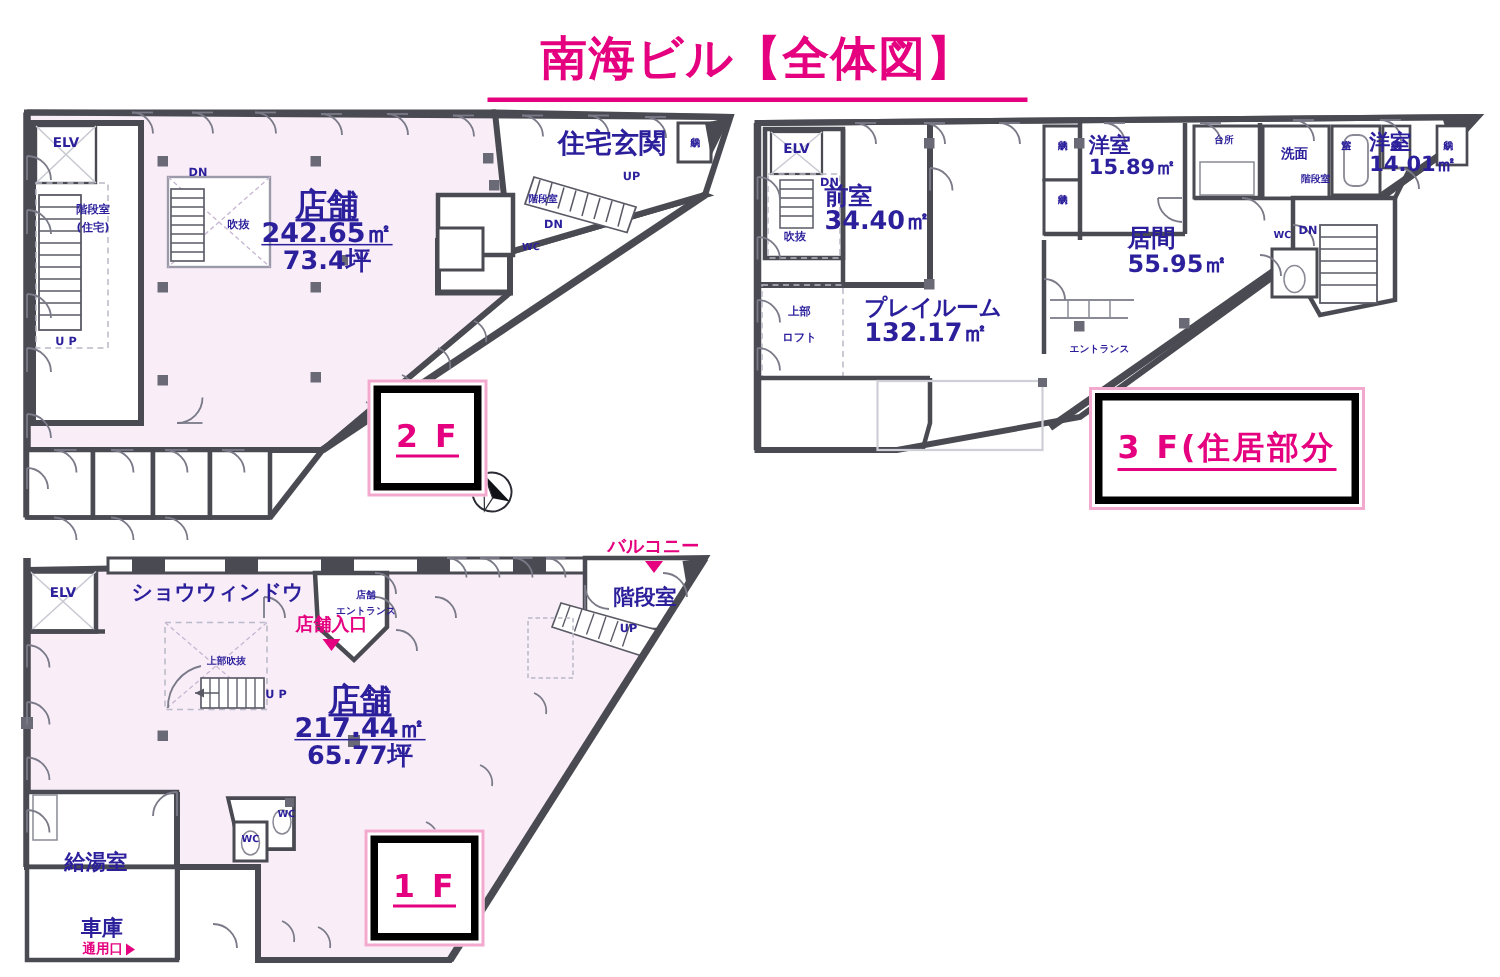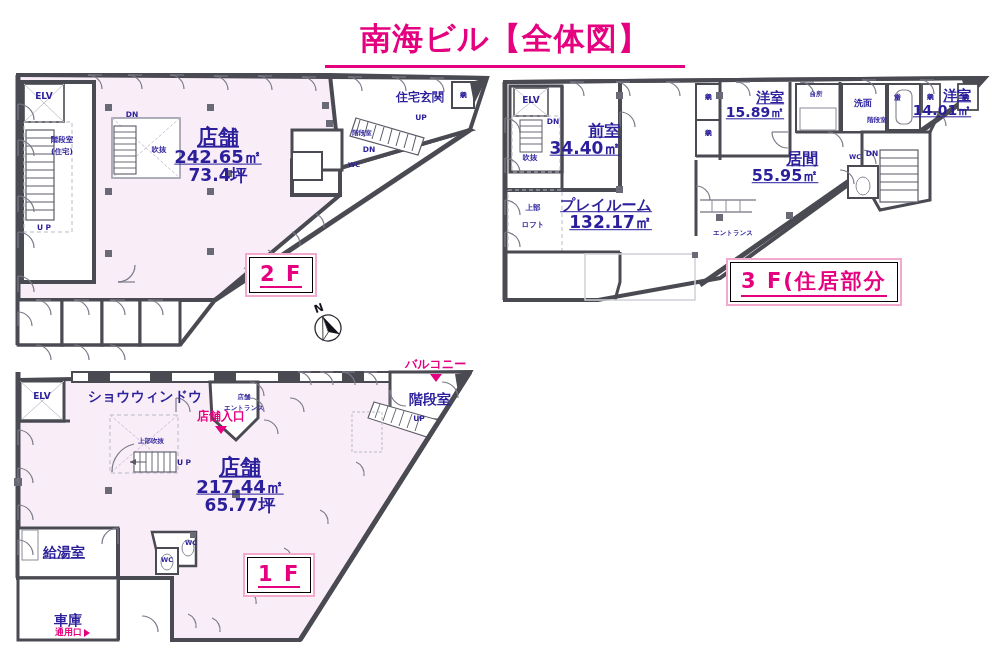--- a/index.html
+++ b/index.html
@@ -30,36 +30,36 @@
     line-height:1.05;
   }
   .lbl.c{transform:translate(-50%,-50%);}
   .blue{color:#2b1f9b;}
 
   .big-area{font-size:19px;text-align:center;}
   .big-area .nm{font-size:21px;text-decoration:underline;display:block;}
   .big-area .m2{font-size:18px;text-decoration:underline;display:block;}
   .big-area .tb{font-size:17px;display:block;}
 
-  .rm{font-size:13px;text-align:right;text-decoration:underline;}
+  .rm{font-size:13px;text-align:left;}
   .rm .v{display:block;font-size:14px;}
   .sm{font-size:9px;}
   .xs{font-size:7.5px;}
   .tiny{font-size:6.5px;}
 
   
   .vert{writing-mode:vertical-rl;text-orientation:upright;line-height:1;}
 
   
   .badge{
     position:absolute;border:2px solid #f3a8cd;background:#ffffff;
     padding:2px;
   }
   .badge .inner{
-    border:1px solid #000000;padding:4px 10px;
+    border:5px solid #000000;padding:17px 10px;
   }
   .badge span{
     color:#e5007f;font-weight:bold;font-size:21px;
     border-bottom:2px solid #e5007f;display:inline-block;
     letter-spacing:2px;white-space:nowrap;
   }
 
   
   .entry{position:absolute;text-align:center;color:#e5007f;font-weight:bold;font-size:12px;white-space:nowrap;}
   .tri-down{
@@ -495,21 +495,21 @@
   <div class="lbl c xs blue" style="left:44px;top:228px;">U P</div>
   <div class="lbl c xs blue" style="left:132px;top:115px;">DN</div>
   <div class="lbl c xs blue" style="left:159px;top:150px;">吹抜</div>
 
   <div class="lbl c big-area blue" style="left:218px;top:155px;">
     <span class="nm">店舗</span>
     <span class="m2">242.65㎡</span>
     <span class="tb">73.4坪</span>
   </div>
 
-  <div class="lbl c" style="left:420px;top:97px;font-size:12px;">住宅玄関</div>
+  <div class="lbl c" style="left:408px;top:97px;font-size:18px;">住宅玄関</div>
   <div class="lbl c tiny blue" style="left:362px;top:133px;">階段室</div>
   <div class="lbl c xs blue" style="left:369px;top:150px;">DN</div>
   <div class="lbl c xs blue" style="left:421px;top:118px;">UP</div>
   <div class="lbl c tiny blue" style="left:354px;top:165px;">WC</div>
   <div class="lbl tiny blue vert" style="left:460px;top:86px;">収納</div>
 
   <div class="badge" style="left:245px;top:253px;">
     <div class="inner"><span>2 F</span></div>
   </div>
 
@@ -518,36 +518,36 @@
   <div class="lbl c xs blue" style="left:530px;top:158px;">吹抜</div>
 
   <div class="lbl c rm blue" style="left:585px;top:140px;font-size:16px;">
     <span>前室</span>
     <span class="v" style="font-size:17px;">34.40㎡</span>
   </div>
 
   <div class="lbl c xs blue" style="left:533px;top:208px;">上部</div>
   <div class="lbl c xs blue" style="left:533px;top:225px;">ロフト</div>
 
-  <div class="lbl c rm blue" style="left:606px;top:215px;font-size:15px;">
+  <div class="lbl c rm blue" style="left:622px;top:215px;font-size:15px;">
     <span>プレイルーム</span>
     <span class="v" style="font-size:17px;">132.17㎡</span>
   </div>
 
   <div class="lbl tiny blue vert" style="left:705px;top:88px;">収納</div>
   <div class="lbl tiny blue vert" style="left:705px;top:124px;">収納</div>
   <div class="lbl c tiny blue" style="left:733px;top:233px;">エントランス</div>
 
   <div class="lbl c rm blue" style="left:755px;top:105px;">
     <span style="font-size:14px;">洋室</span>
     <span class="v" style="font-size:14px;">15.89㎡</span>
   </div>
 
   <div class="lbl c tiny blue" style="left:816px;top:94px;">台所</div>
-  <div class="lbl c sm blue" style="left:863px;top:104px;">洗面</div>
+  <div class="lbl c sm blue" style="left:863px;top:104px;font-family:Liberation Mono, monospace;">洗面</div>
   <div class="lbl tiny blue vert" style="left:894px;top:88px;">浴室</div>
   <div class="lbl tiny blue vert" style="left:927px;top:88px;">収納</div>
 
   <div class="lbl c rm blue" style="left:942px;top:103px;">
     <span style="font-size:14px;">洋室</span>
     <span class="v" style="font-size:14px;">14.01㎡</span>
   </div>
 
   <div class="lbl tiny blue vert" style="left:962px;top:88px;">収納</div>
 
@@ -570,21 +570,21 @@
   <div class="lbl c tiny blue" style="left:244px;top:408px;">エントランス</div>
   <div class="lbl c tiny blue" style="left:151px;top:441px;">上部吹抜</div>
   <div class="lbl c xs blue" style="left:184px;top:463px;">U P</div>
 
   <div class="lbl c big-area blue" style="left:240px;top:485px;">
     <span class="nm">店舗</span>
     <span class="m2">217.44㎡</span>
     <span class="tb">65.77坪</span>
   </div>
 
-  <div class="lbl c" style="left:64px;top:552px;font-size:14px;text-decoration:underline;">給湯室</div>
+  <div class="lbl c" style="left:64px;top:576px;font-size:14px;">給湯室</div>
   <div class="lbl c" style="left:58px;top:620px;font-size:14px;margin-left:10px;">車庫</div>
   <div class="lbl c tiny blue" style="left:167px;top:560px;">WC</div>
   <div class="lbl c tiny blue" style="left:191px;top:543px;">WC</div>
   <div class="lbl c" style="left:430px;top:399px;font-size:14px;">階段室</div>
   <div class="lbl c xs blue" style="left:419px;top:419px;">UP</div>
 
   <div class="entry" style="left:197px;top:360px;margin-top:48px;">
     <div>店舗入口</div>
     <div class="tri-down"></div>
   </div>

